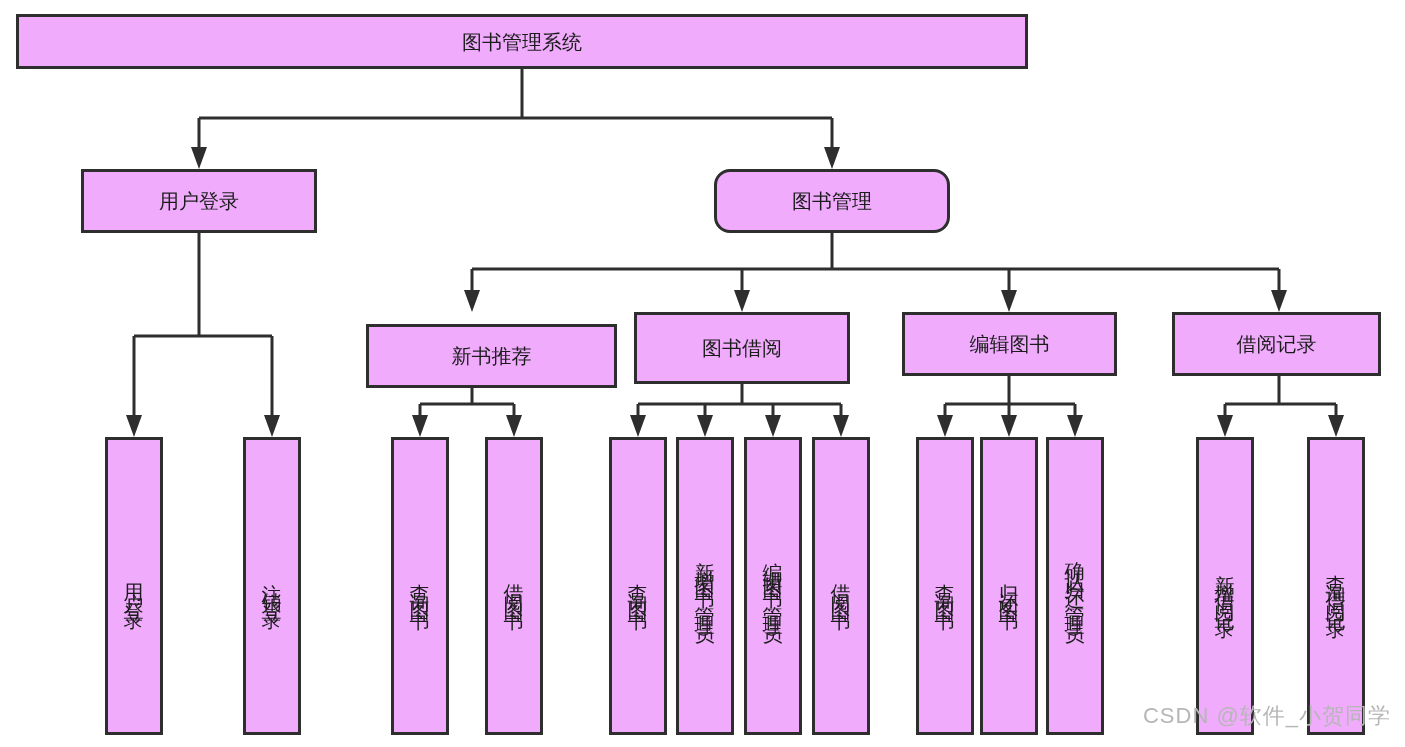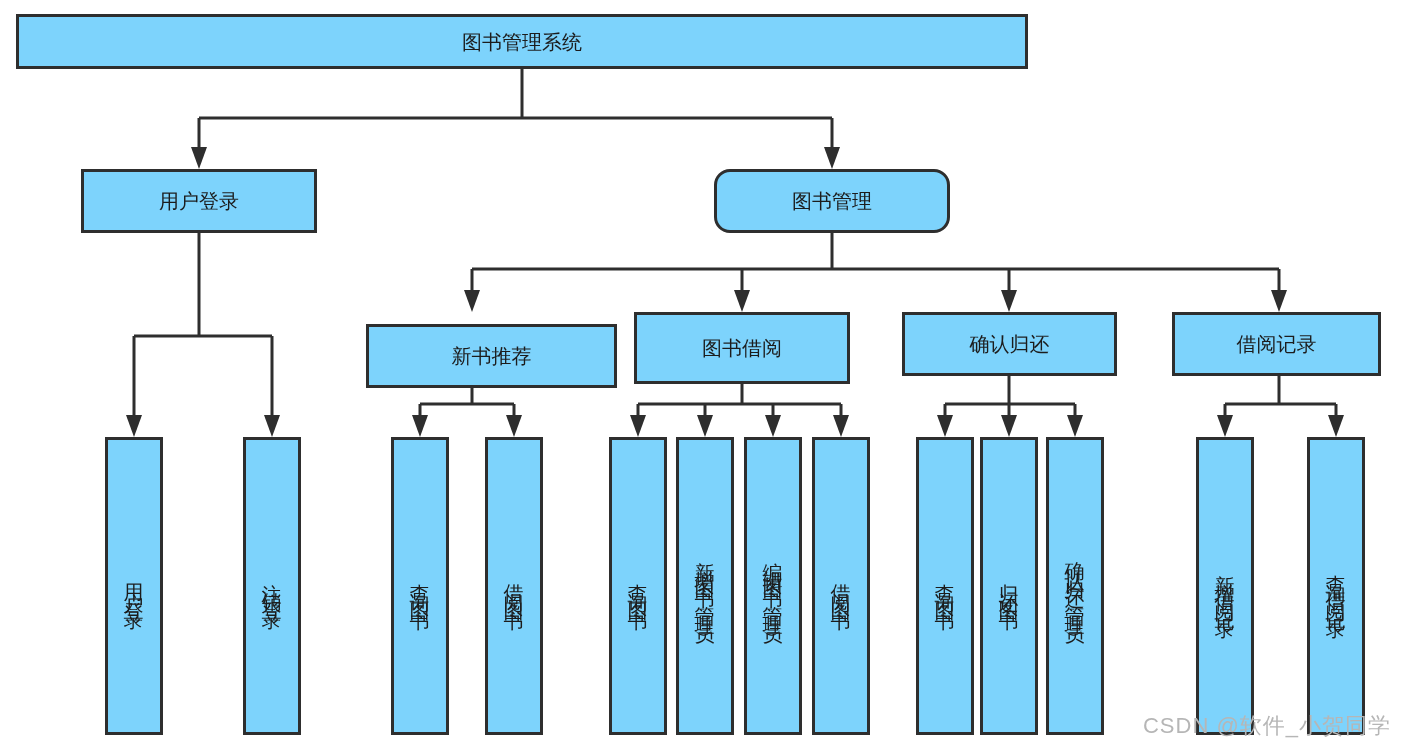--- a/index.html
+++ b/index.html
@@ -3,30 +3,30 @@
 <meta charset="utf-8">
 <style>
   html,body{margin:0;padding:0;background:#ffffff;}
   .canvas{
     position:relative;width:1405px;height:747px;background:#ffffff;
     font-family:"Liberation Sans","DejaVu Sans",sans-serif;overflow:hidden;
   }
   .lines{position:absolute;left:0;top:0;pointer-events:none;}
   .node{
     position:absolute;box-sizing:border-box;
-    border:3px solid #2e2e2e;background:#7dd3fc;
+    border:3px solid #2e2e2e;background:#f0abfc;
     display:flex;align-items:center;justify-content:center;
     color:#1c1c1c;font-size:20px;line-height:1;white-space:nowrap;
   }
   .v{
     writing-mode:vertical-rl;text-orientation:mixed;
     letter-spacing:0.45em;
   }
   .watermark{
-    position:absolute;right:14px;bottom:6px;
+    position:absolute;right:14px;bottom:16px;
     color:#b6b6b6;font-size:22px;letter-spacing:1px;z-index:5;
   }
 </style>
 </head>
 <body>
 
 <div class="canvas">
 
   <svg class="lines" width="1405" height="747" viewBox="0 0 1405 747">
     <g stroke="#2e2e2e" stroke-width="3" fill="none">
@@ -61,21 +61,21 @@
     </g>
   </svg>
 
   <div class="node" style="left:16px;top:14px;width:1012px;height:55px;">图书管理系统</div>
 
   <div class="node" style="left:81px;top:169px;width:236px;height:64px;">用户登录</div>
   <div class="node" style="left:714px;top:169px;width:236px;height:64px;border-radius:16px;">图书管理</div>
 
   <div class="node" style="left:366px;top:312px;width:251px;height:64px;margin-top:12px;">新书推荐</div>
   <div class="node" style="left:634px;top:312px;width:216px;height:72px;">图书借阅</div>
-  <div class="node" style="left:902px;top:312px;width:215px;height:64px;">确认归还</div>
+  <div class="node" style="left:902px;top:312px;width:215px;height:64px;">编辑图书</div>
   <div class="node" style="left:1172px;top:312px;width:209px;height:64px;">借阅记录</div>
 
   <div class="node v" style="left:105px;top:437px;width:58px;height:298px;">用户登录</div>
   <div class="node v" style="left:243px;top:437px;width:58px;height:298px;">注销登录</div>
 
   <div class="node v" style="left:391px;top:437px;width:58px;height:298px;">查询图书</div>
   <div class="node v" style="left:485px;top:437px;width:58px;height:298px;">借阅图书</div>
 
   <div class="node v" style="left:609px;top:437px;width:58px;height:298px;">查询图书</div>
   <div class="node v" style="left:676px;top:437px;width:58px;height:298px;">新增图书（管理员）</div>

